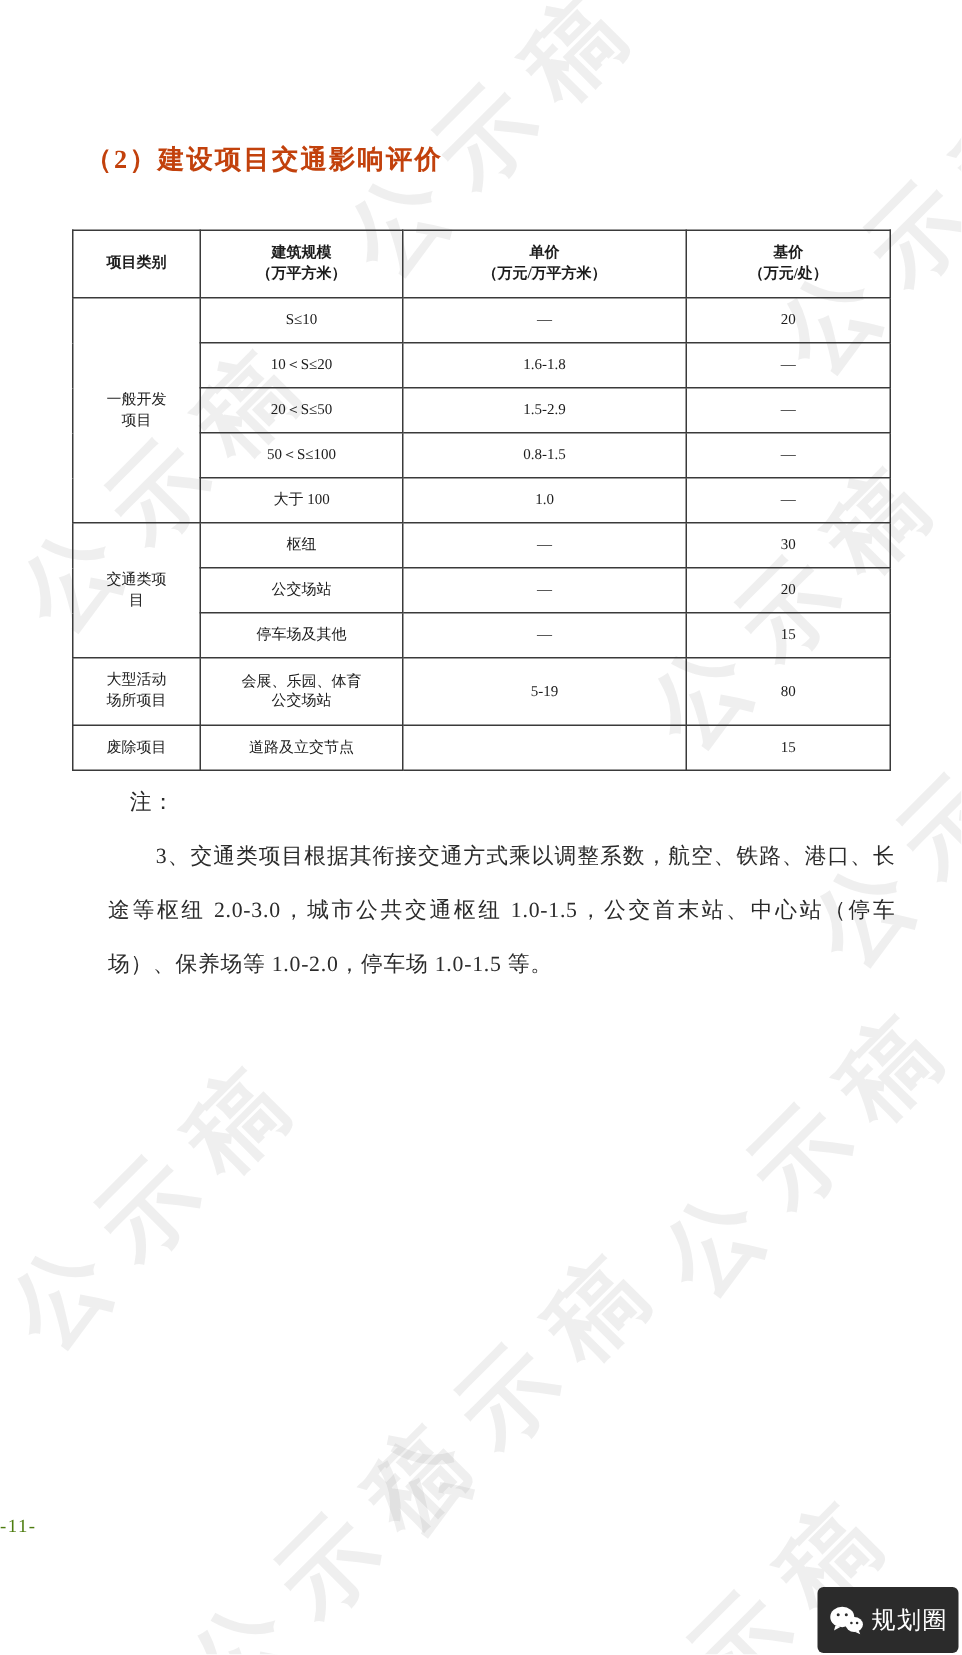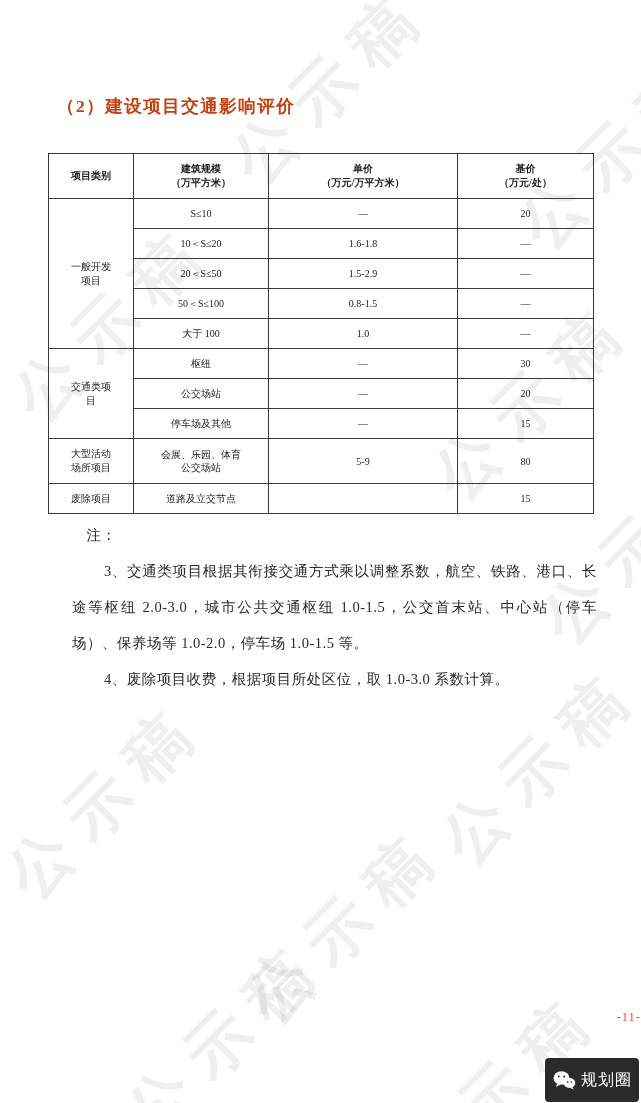--- a/index.html
+++ b/index.html
@@ -82,24 +82,24 @@
     color: #2b2b2b;
     text-align: justify;
   }
   .notes .note-label { text-indent: 1em; font-weight: normal; }
   .notes p.note-item { text-indent: 2.2em; }
   
   .page-number {
     position: absolute;
     left: 0; right: 0;
     top: 1010px;
-    text-align: right;
+    text-align: left;
     font-size: 12.5px;
     letter-spacing: 1px;
-    color: #ef4444;
+    color: #4d7c0f;
     z-index: 2;
     font-family: "Liberation Serif", serif;
   }
   
   .badge {
     position: absolute;
     right: 2px;
     top: 1058px;
     width: 94px;
     height: 44px;
@@ -200,36 +200,35 @@
       <tr>
         <td>停车场及其他</td>
         <td>—</td>
         <td>15</td>
       </tr>
       <tr class="tall">
         <td class="cat" style="white-space:pre-line">大型活动
 场所项目</td>
         <td style="white-space:pre-line">会展、乐园、体育
 公交场站</td>
-        <td>5-9</td>
+        <td>5-19</td>
         <td>80</td>
       </tr>
       <tr>
         <td class="cat">废除项目</td>
         <td>道路及立交节点</td>
         <td></td>
         <td>15</td>
       </tr>
     </tbody>
   </table>
 
   <div class="notes">
     <p class="note-label">注：</p>
     <p class="note-item">3、交通类项目根据其衔接交通方式乘以调整系数，航空、铁路、港口、长途等枢纽 2.0-3.0，城市公共交通枢纽 1.0-1.5，公交首末站、中心站（停车场）、保养场等 1.0-2.0，停车场 1.0-1.5 等。</p>
-    <p class="note-item">4、废除项目收费，根据项目所处区位，取 1.0-3.0 系数计算。</p>
   </div>
 
   <div class="page-number">-11-</div>
 
   <div class="badge">
     <span>
       <svg width="24" height="20" viewBox="0 0 24 20">
         <ellipse cx="9.5" cy="8" rx="8" ry="6.8" fill="#ffffff"></ellipse>
         <path d="M5 13.5 L4 17 L8.5 14.5 Z" fill="#ffffff"></path>
         <circle cx="6.8" cy="6.5" r="1" fill="#2b2b2b"></circle>

